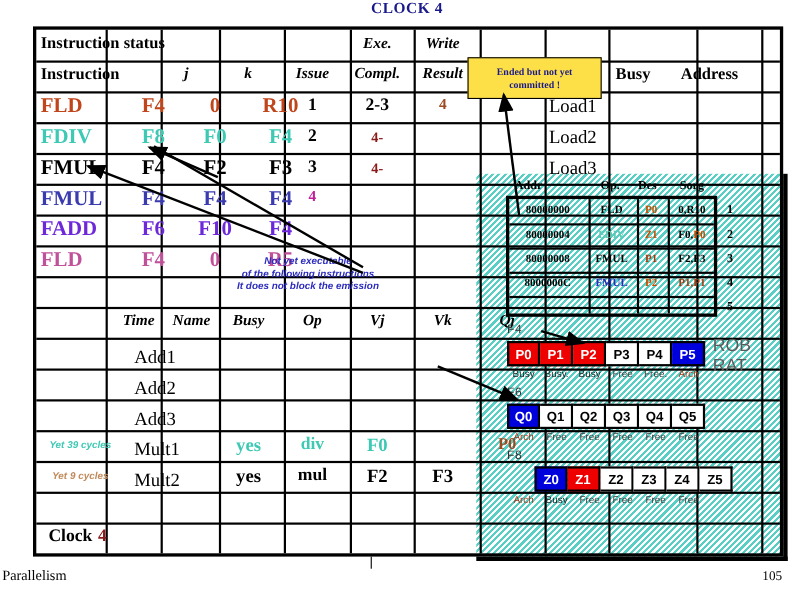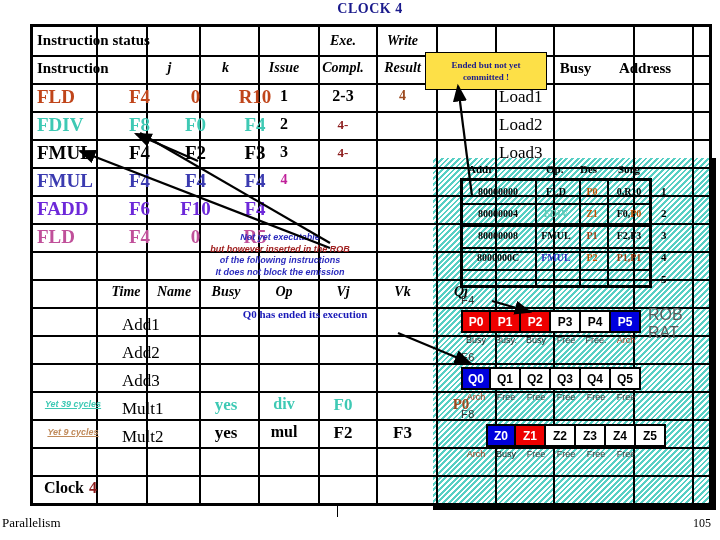--- a/index.html
+++ b/index.html
@@ -62,21 +62,21 @@
     display:flex;flex-direction:column;align-items:center;justify-content:center;
     font-size:9px;font-weight:bold;color:#1a1a8c;line-height:1.35;
     font-family:"Liberation Serif", serif;text-align:center;
   }
 
   
   .anno{position:absolute;text-align:center;line-height:1.28;white-space:nowrap;}
   .anno-it{font-style:italic;font-weight:bold;font-size:9px;font-family:"Liberation Sans",sans-serif;}
   .anno-b{font-weight:bold;font-size:11px;color:#1a1ab8;font-family:"Liberation Serif",serif;}
 
-  .cycles{font-style:italic;font-weight:bold;font-size:9px;font-family:"Liberation Sans",sans-serif;text-decoration:underline;}
+  .cycles{font-style:italic;font-weight:bold;font-size:9px;font-family:"Liberation Sans",sans-serif;}
 
   
   #rob-table{left:460px;top:178px;width:192px;height:110px;border:3px solid #000;box-sizing:border-box;}
   #rob-table .rv{position:absolute;top:0;bottom:0;width:2px;background:#000;}
   #rob-table .rh{position:absolute;left:0;right:0;height:2px;background:#000;}
   .robcell{position:absolute;display:flex;align-items:center;justify-content:center;
            font-size:10px;font-weight:bold;white-space:nowrap;font-family:"Liberation Serif",serif;}
   .robhdr{position:absolute;font-size:11px;font-weight:bold;color:#000;white-space:nowrap;
           font-family:"Liberation Serif",serif;}
   .robnum{position:absolute;font-size:11px;font-weight:bold;color:#000;}
@@ -209,35 +209,33 @@
 <div class="abs cell left" style="left:495px;top:111px;width:60px;height:26px;font-size:17px">Load2</div>
 <div class="abs cell left" style="left:495px;top:139px;width:60px;height:26px;font-size:17px">Load3</div>
 
 <div class="abs" id="callout">
   <span>Ended but not yet</span>
   <span>committed !</span>
 </div>
 
 <div class="abs anno" id="rob-note" style="left:180px;top:232px;width:200px">
     <div class="anno-it" style="color:#2b2bbd">Not yet executable</div>
-    <div class="anno-it" style="color:#a02020">but however inserted in the ROB</div>
     <div class="anno-it" style="color:#2b2bbd">of the following instructions</div>
     <div class="anno-it" style="color:#2b2bbd">It does not block the emission</div>
   </div>
 
 <div class="abs cell hdr-i" style="left:96px;top:279px;width:60px;height:26px">Time</div>
 <div class="abs cell hdr-i" style="left:146px;top:279px;width:56px;height:26px">Name</div>
 <div class="abs cell hdr-i" style="left:198px;top:279px;width:56px;height:26px">Busy</div>
 <div class="abs cell hdr-i" style="left:255px;top:279px;width:58px;height:26px">Op</div>
 <div class="abs cell hdr-i" style="left:313px;top:279px;width:60px;height:26px">Vj</div>
 <div class="abs cell hdr-i" style="left:373px;top:279px;width:59px;height:26px">Vk</div>
 <div class="abs cell hdr-i" style="left:432px;top:279px;width:58px;height:26px">Qj</div>
 
 <div class="abs" id="q0-note" style="left:170px;top:308px;width:270px;text-align:center">
-    <div class="anno-b">Q0 has ended its execution</div>
   </div>
 
 <div id="rs-rows">
     <div class="abs cell cycles " style="left:36px;top:307px;width:74px;height:26px;"></div>
     <div class="abs cell left" style="left:118px;top:311px;width:50px;height:26px;font-size:17px;color:#000">Add1</div>
     <div class="abs cell c-black" style="left:198px;top:307px;width:56px;height:26px;font-weight:bold;font-size:17px"></div>
     <div class="abs cell c-black" style="left:255px;top:307px;width:58px;height:26px;font-weight:bold;font-size:16px"></div>
     <div class="abs cell c-black" style="left:313px;top:307px;width:60px;height:26px;font-weight:bold;font-size:17px"></div>
     <div class="abs cell c-black" style="left:373px;top:307px;width:59px;height:26px;font-weight:bold;font-size:17px"></div>
     <div class="abs cell c-brown" style="left:432px;top:307px;width:58px;height:26px;font-weight:bold;font-size:15px"></div>

